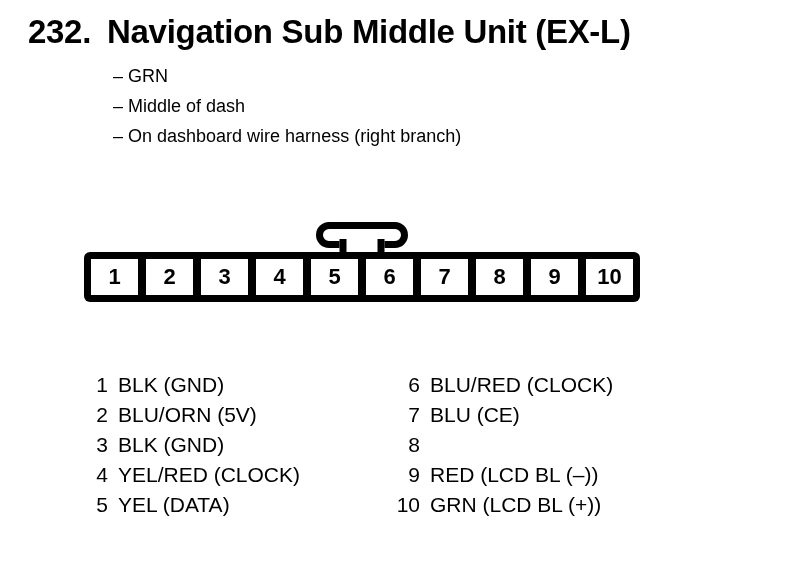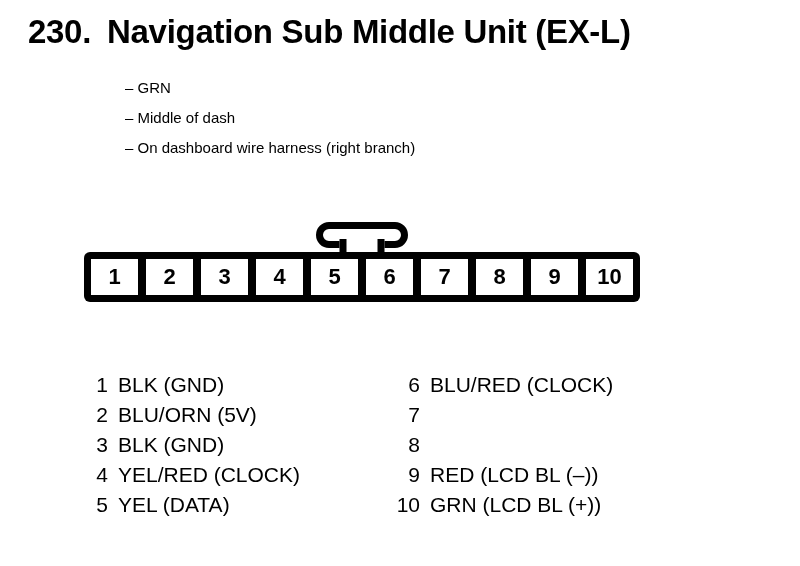--- a/index.html
+++ b/index.html
@@ -22,26 +22,25 @@
     align-items: baseline;
     gap: 16px;
     font-weight: 700;
     font-size: 33px;
     letter-spacing: -0.3px;
     white-space: nowrap;
   }
 
   .details {
     position: absolute;
-    left: 125px;
+    left: 113px;
     top: 61px;
-    font-size: 15px;
+    font-size: 18px;
     line-height: 30px;
     white-space: nowrap;
-    margin-top: 12px;
   }
 
   
   .connector-wrap {
     position: absolute;
     left: 84px;
     top: 252px;
   }
   .connector-body {
     position: relative;
@@ -107,21 +106,21 @@
     margin-right: 10px;
   }
   .pin-desc { white-space: nowrap; }
 </style>
 </head>
 <body>
 
 <div class="page">
 
   <div class="title-row">
-    <span>230.</span>
+    <span>232.</span>
     <span>Navigation Sub Middle Unit (EX-L)</span>
   </div>
 
   <div class="details">
     <div class="detail-line">– GRN</div>
     <div class="detail-line">– Middle of dash</div>
     <div class="detail-line">– On dashboard wire harness (right branch)</div>
   </div>
 
   <div class="connector-wrap">
@@ -164,20 +163,21 @@
     </div>
   </div>
 
   <div class="pin-col right">
     <div class="pin-row">
       <span class="pin-num">6</span>
       <span class="pin-desc">BLU/RED (CLOCK)</span>
     </div>
     <div class="pin-row">
       <span class="pin-num">7</span>
+      <span class="pin-desc">BLU (CE)</span>
     </div>
     <div class="pin-row">
       <span class="pin-num">8</span>
     </div>
     <div class="pin-row">
       <span class="pin-num">9</span>
       <span class="pin-desc">RED (LCD BL (–))</span>
     </div>
     <div class="pin-row">
       <span class="pin-num">10</span>

